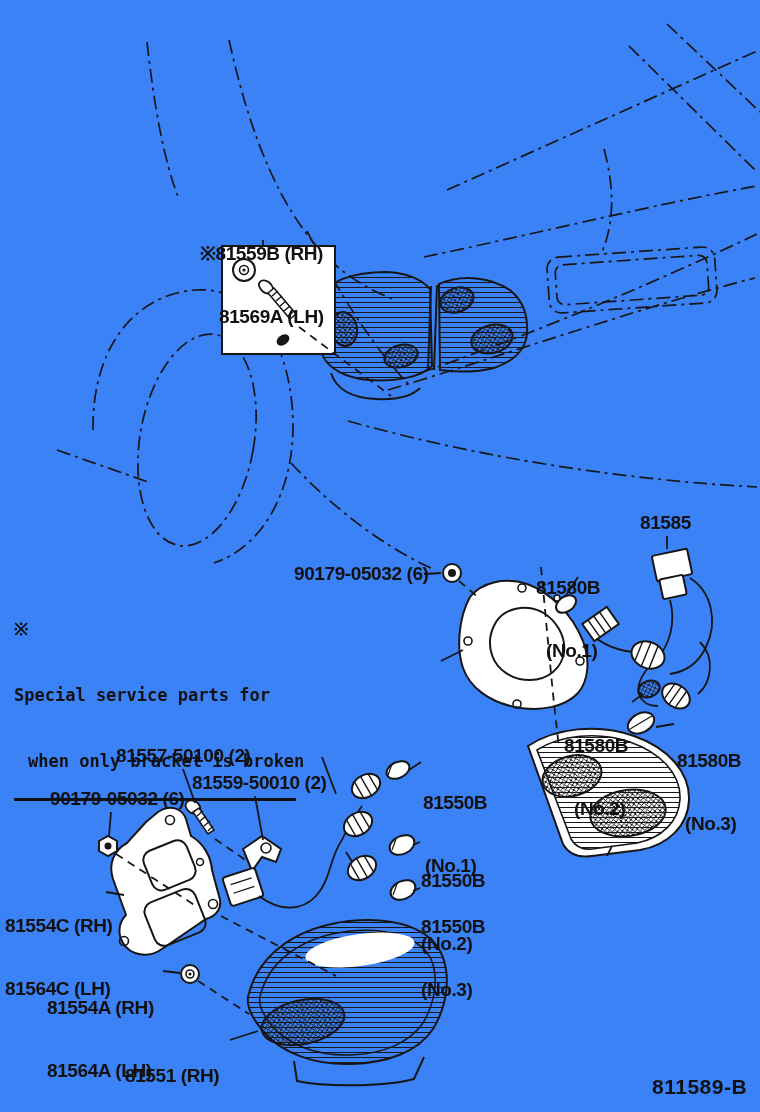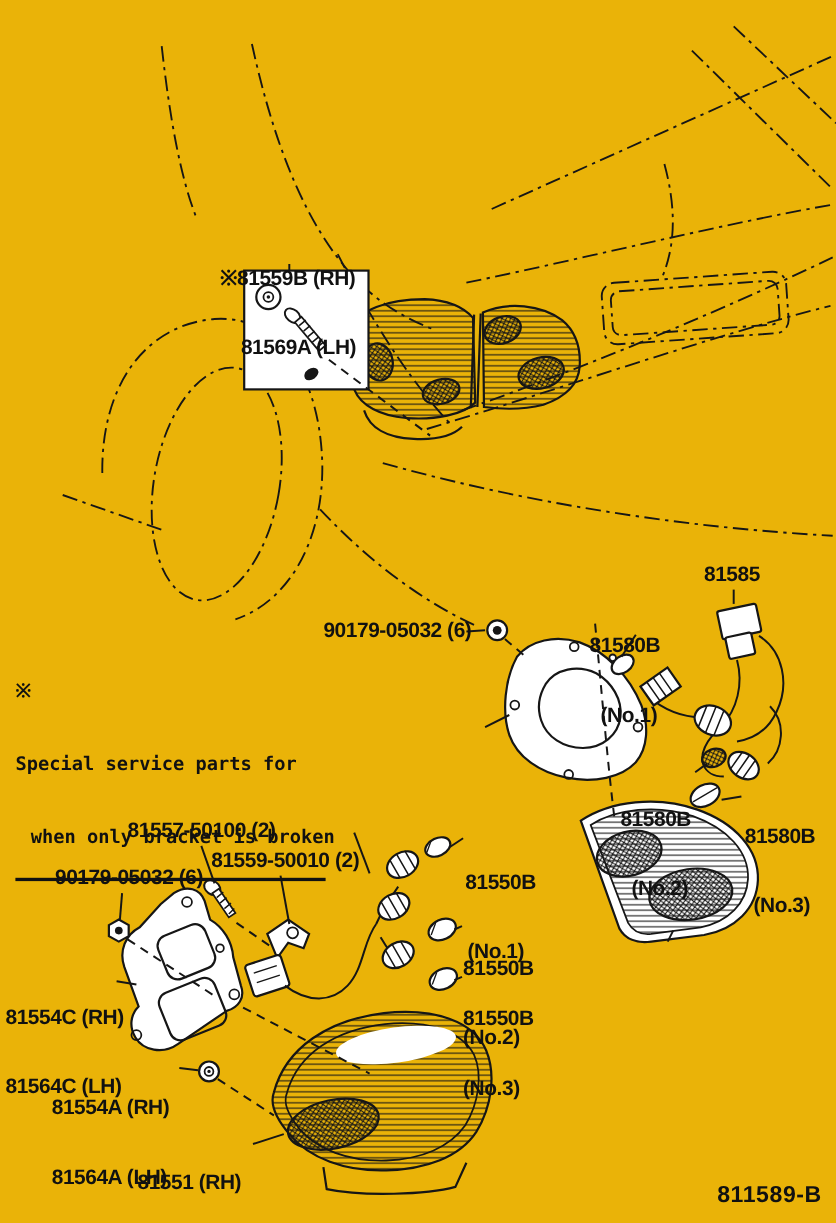--- a/index.html
+++ b/index.html
@@ -1,18 +1,18 @@
 <!DOCTYPE html>
 <html><head>
 <meta charset="utf-8">
 <style>
   *{margin:0;padding:0;box-sizing:border-box}
   html,body{background:#fff}
   body{width:760px;height:1112px;position:relative;font-family:"Liberation Sans",sans-serif;color:#111}
-  .stage{position:absolute;left:0;top:0;width:760px;height:1112px;background:#eab308;overflow:hidden}
+  .stage{position:absolute;left:0;top:0;width:760px;height:1112px;background:#3b82f6;overflow:hidden}
   .stage svg{position:absolute;left:0;top:0}
   .lbl{position:absolute;font-weight:bold;font-size:19px;line-height:21px;letter-spacing:-0.4px;white-space:pre}
   .note{position:absolute;left:14px;top:574px;width:282px;font-family:"DejaVu Sans Mono","Liberation Mono",monospace;
         font-weight:bold;font-size:17px;line-height:22px;border-bottom:3px solid #111;padding-bottom:4px;white-space:pre}
   .note .in{padding-left:14px}
   .code{position:absolute;left:652px;top:1075px;font-weight:bold;font-size:21px;letter-spacing:0.5px}
 </style>
 </head>
 <body>
 

